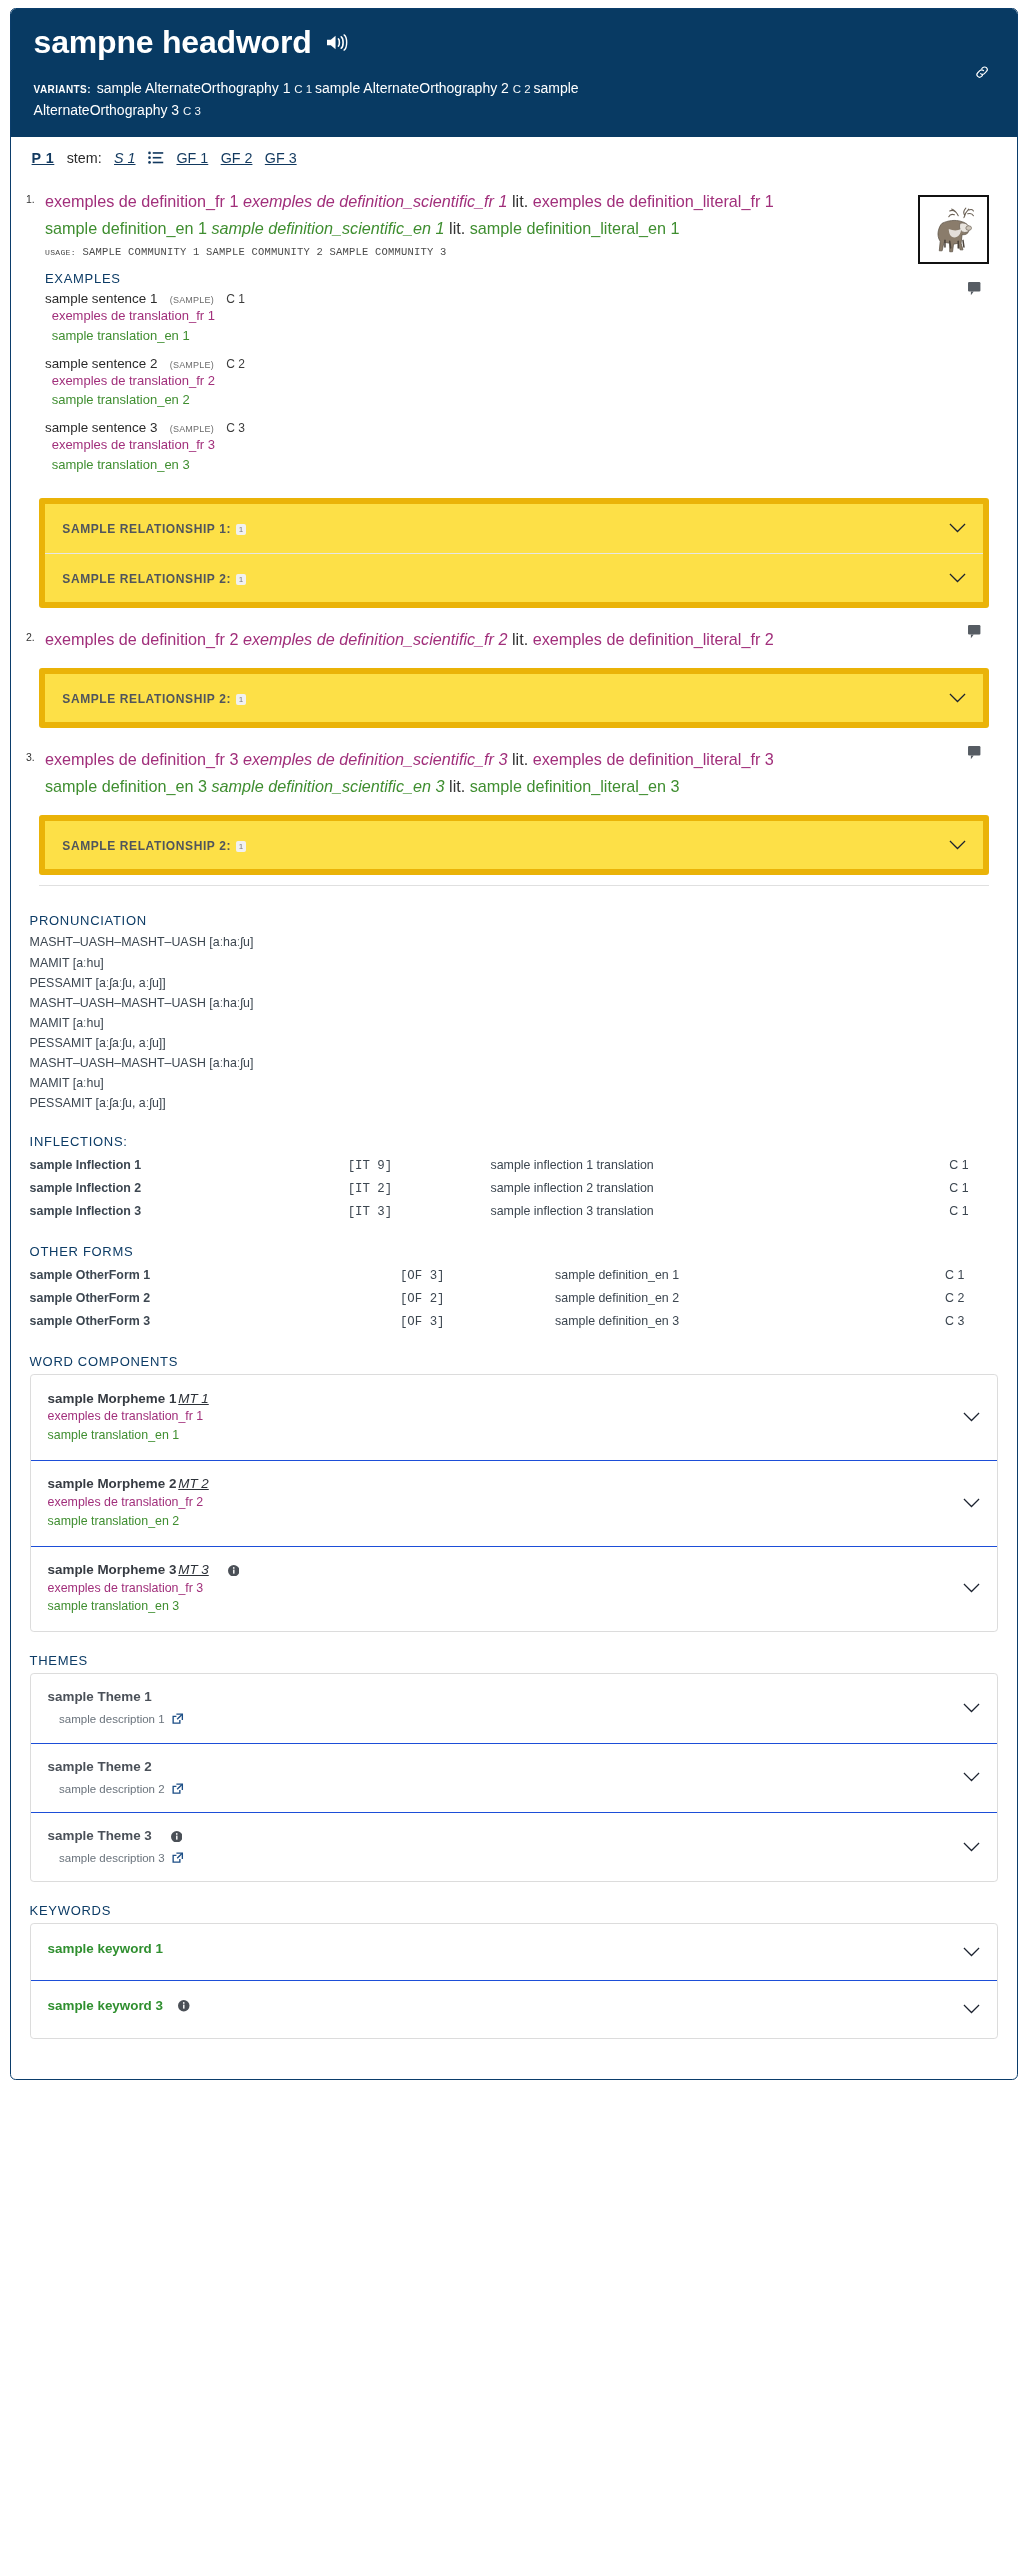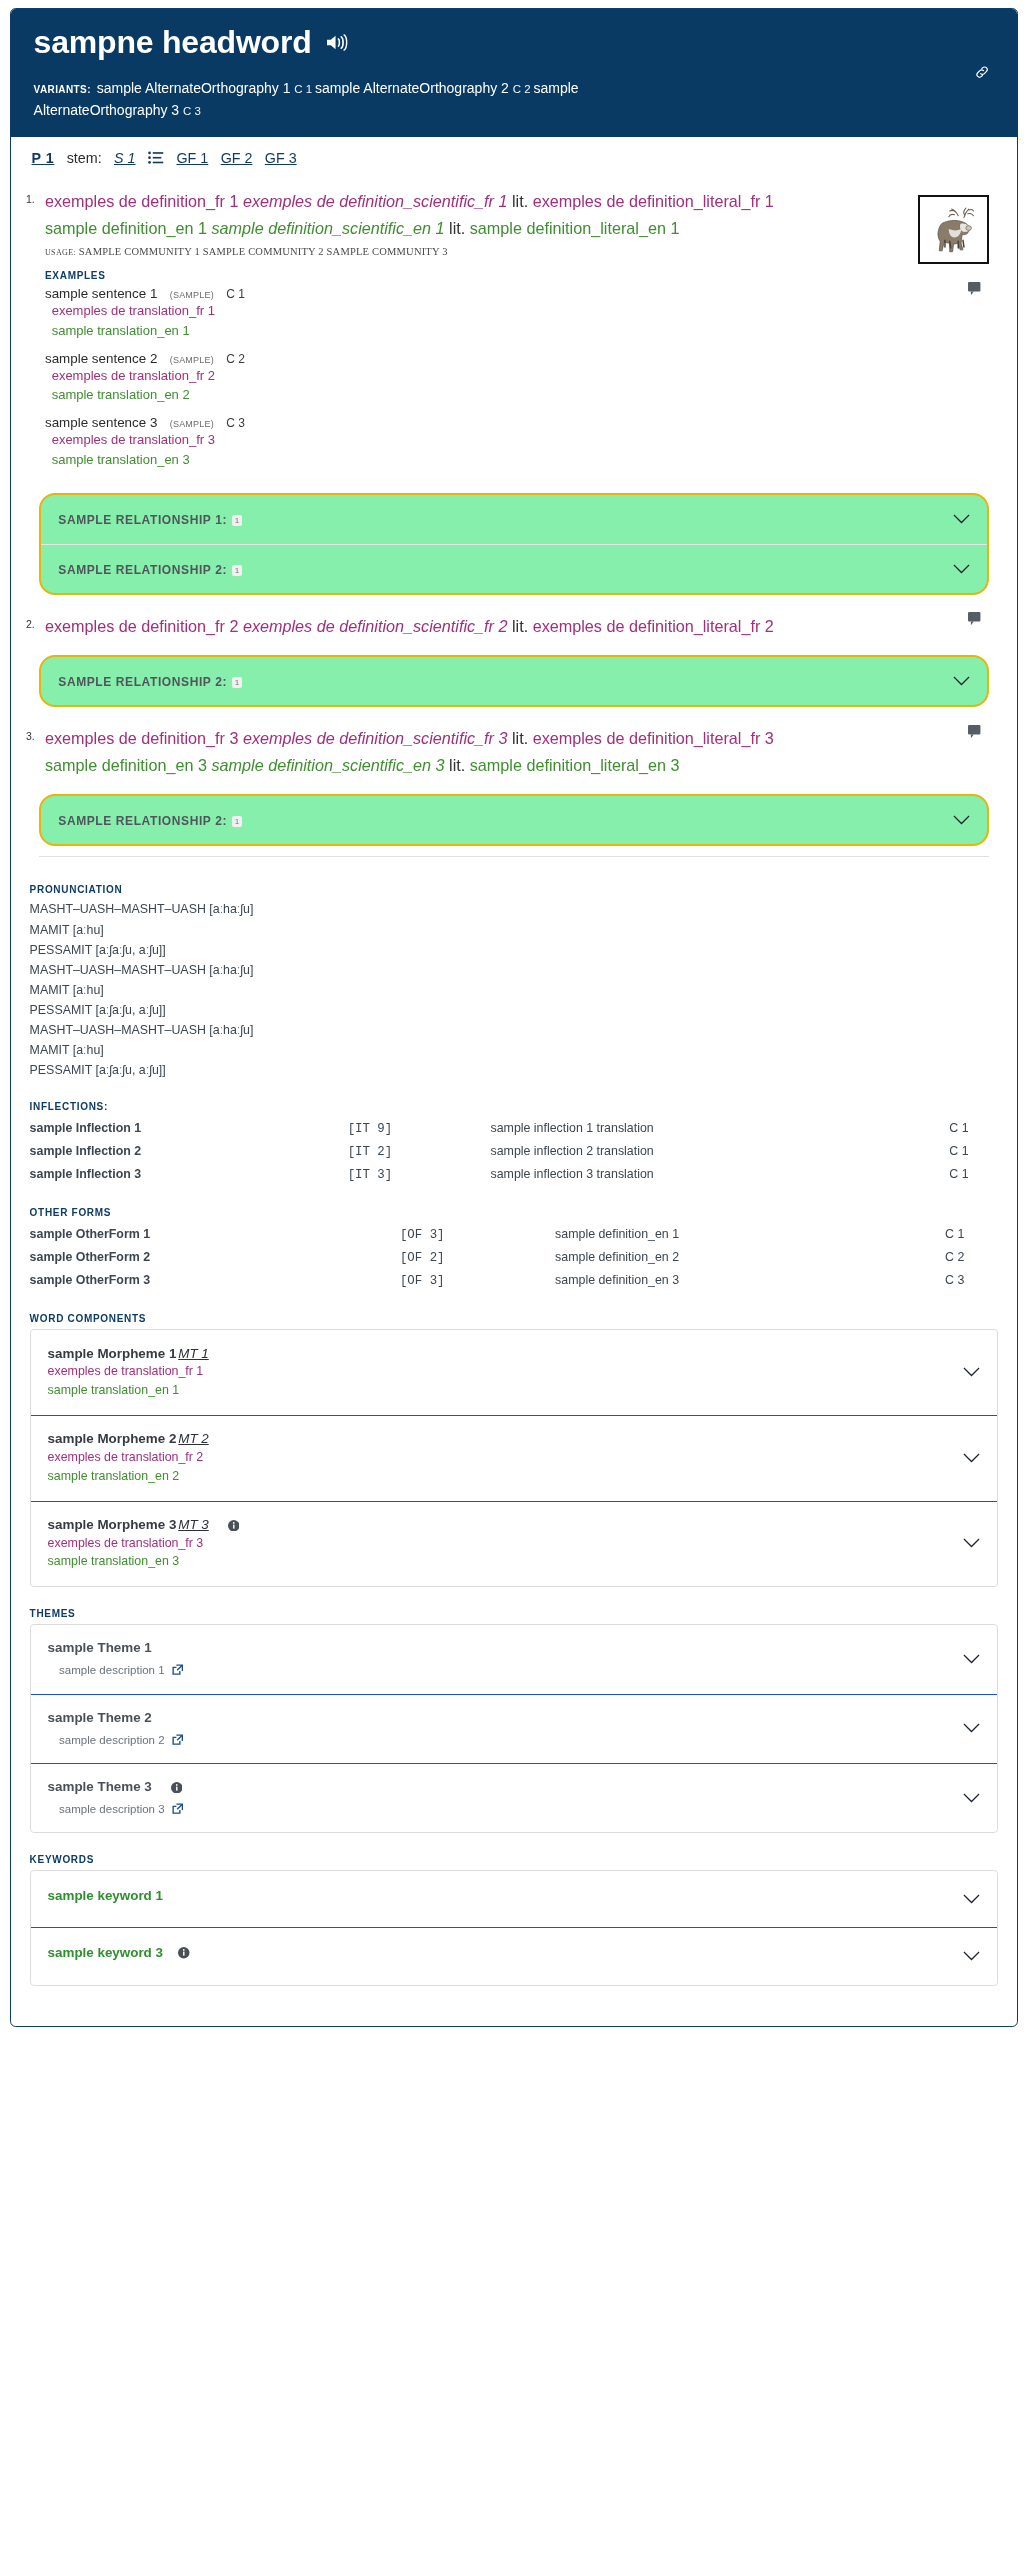--- a/index.html
+++ b/index.html
@@ -103,21 +103,21 @@
   .def-line {
     font-size: 16.2px;
     line-height: 1.55;
     margin-bottom: 1.9px;
   }
   .def-fr { color: #a12f7b; }
   .def-en { color: #3f8e30; }
   .def-sci { font-style: italic; }
   .def-lit { color: #333333; }
   .usage-line {
-    font-family: Liberation Serif, serif;
+    font-family: Liberation Mono, monospace;
     font-size: 10.5px;
     color: #4a4a4a;
     letter-spacing: 0.2px;
     margin-top: 4.8px;
   }
   .usage-label { font-size: 8.1px; letter-spacing: 0.3px; }
 
   .sense-thumb {
     position: absolute;
     right: 13.4px;
@@ -134,46 +134,46 @@
     position: absolute;
     right: 21px;
     cursor: pointer;
   }
   .comment-icon.below-thumb { top: 100px; }
   .comment-icon.top { top: 5.7px; }
 
   
   .examples { margin-top: 13.4px; }
   .section-label {
-    font-size: 10px;
-    font-weight: bold;
+    font-size: 13px;
+    font-weight: normal;
     letter-spacing: 0.7px;
     color: #0d3c66;
     text-transform: uppercase;
     margin-bottom: 4.8px;
   }
   .example-block { margin-bottom: 10.5px; }
   .ex-head {
     font-size: 13.4px;
     color: #2b2b2b;
     display: flex;
     align-items: baseline;
     gap: 12.4px;
   }
   .ex-tag { font-size: 9px; color: #6b6b6b; letter-spacing: 0.2px; }
   .ex-code { font-size: 12px; color: #3b3b3b; }
   .ex-fr { font-size: 13px; color: #a12f7b; padding-left: 6.7px; line-height: 1.5; }
   .ex-en { font-size: 13px; color: #3f8e30; padding-left: 6.7px; line-height: 1.5; }
 
   
   .acc-group {
-    border: 2px solid #eab308;
-    border-radius: 16px;
+    border: 6px solid #eab308;
+    border-radius: 3px;
     margin: 13.4px 13.4px 1.9px 13.4px;
-    background: #86efac;
+    background: #fde047;
   }
   .acc-row {
     display: flex;
     align-items: center;
     justify-content: space-between;
     padding: 15.3px 17px;
     border-bottom: 1px solid #e6e6e6;
     cursor: pointer;
   }
   .acc-row:last-child { border-bottom: none; }

